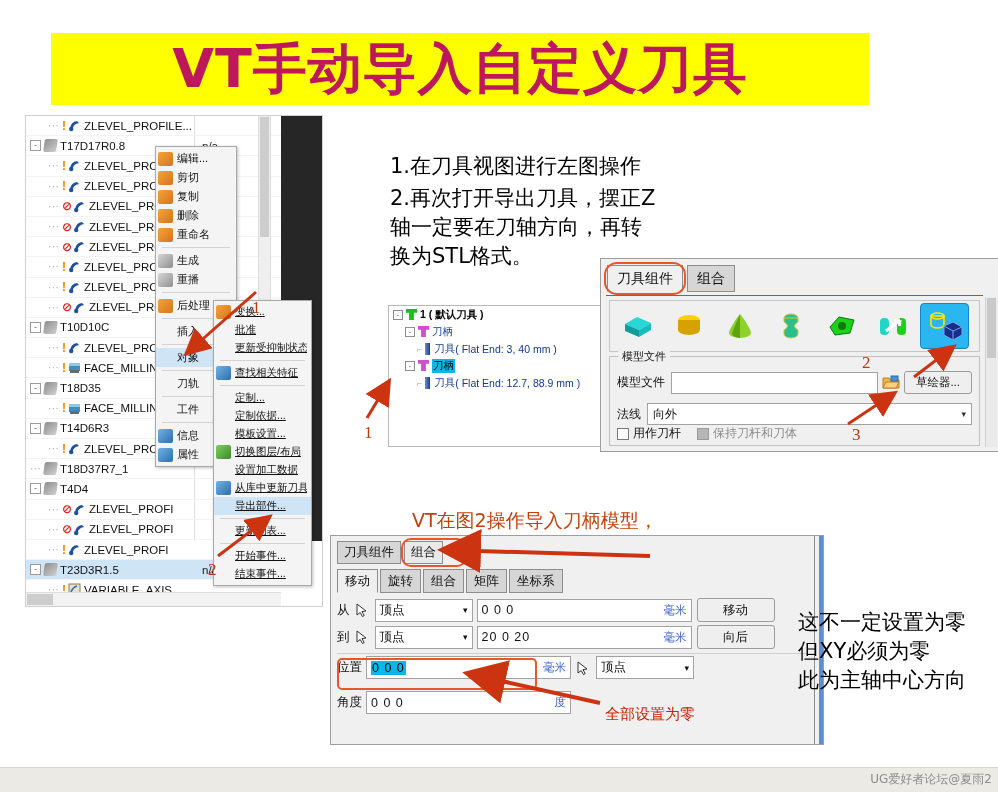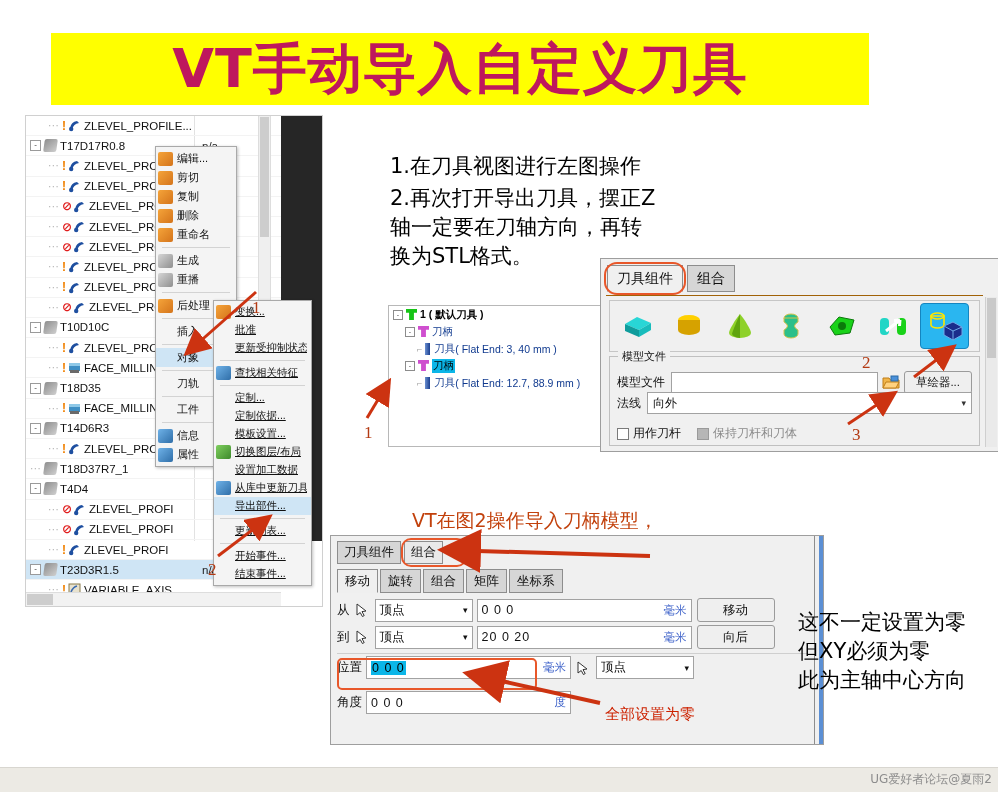--- a/index.html
+++ b/index.html
@@ -653,21 +653,21 @@
           <div style="width:26px;display:flex;align-items:center;justify-content:center;">
             <svg width="18" height="15" viewBox="0 0 18 15">
                 <path d="M1 3h6l1.5 2H17v8H1z" fill="#f0b54a" stroke="#c07f18"></path>
                 <path d="M1 13l3-6h13l-3 6z" fill="#ffd27f" stroke="#c07f18"></path>
                 <rect x="9" y="1" width="7" height="5" fill="#4a90d9" stroke="#2a6aa8"></rect>
               </svg>
           </div>
           <div class="fbtn">草绘器...</div>
         </div>
 
-        <div class="frow" style="top:35px;">
+        <div class="frow" style="top:46px;">
           <div class="flab">法线</div>
           <div class="fsel">
             <span>向外</span>
             <span style="font-size:9px;color:#333;">▾</span>
           </div>
         </div>
 
         <div class="frow" style="top:68px;">
           <span class="cb"></span>
           <span class="flab">用作刀杆</span>

